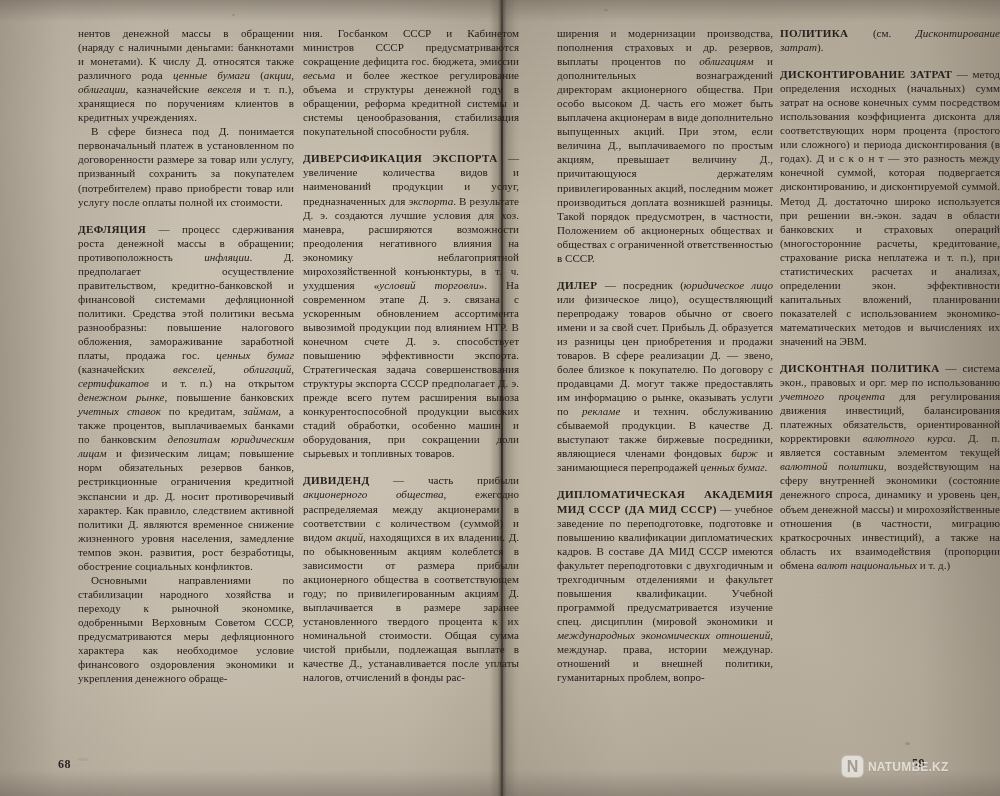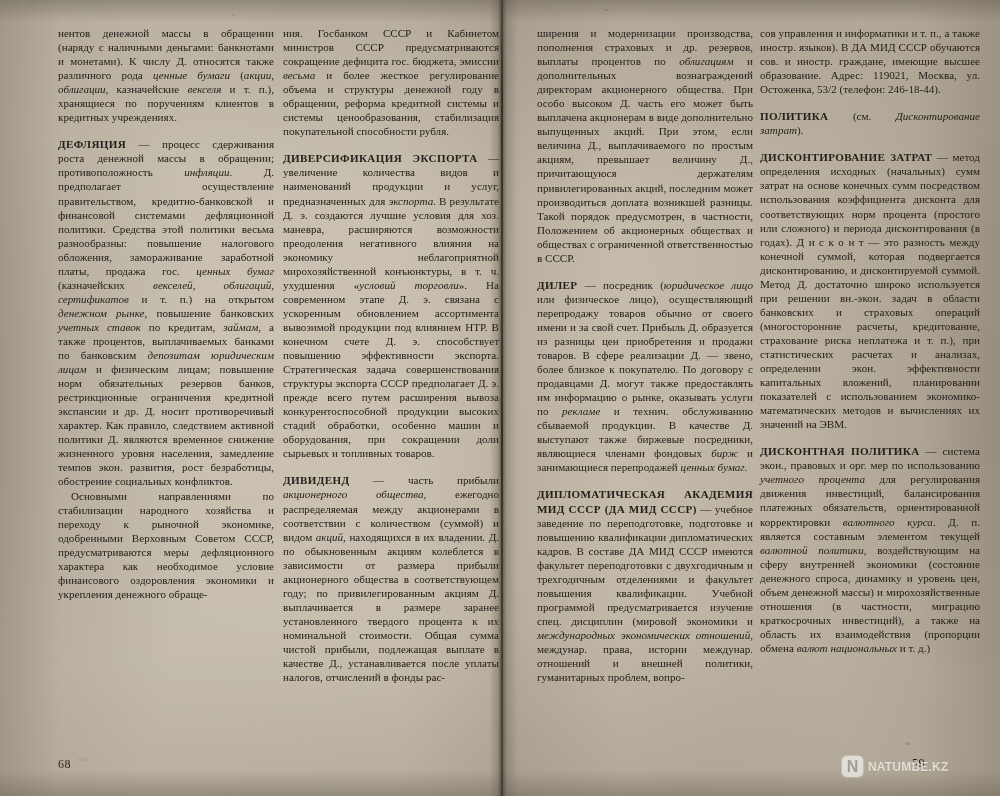--- a/index.html
+++ b/index.html
@@ -64,20 +64,21 @@
        rgba(45,40,34,.15) 0%, rgba(45,40,34,.85) 12%,
        rgba(45,40,34,.55) 38%, rgba(45,40,34,.9) 55%,
        rgba(45,40,34,.5) 78%, rgba(45,40,34,.2) 100%);
     filter: blur(.4px);
     pointer-events: none;
   }
 
   .columns {
     position: absolute;
     inset: 0;
+    margin-left: 20px;
   }
   .col {
     position: absolute;
     top: 26px;
     width: 216px;
     font-size: 11.1px;
     line-height: 14.05px;
     text-align: justify;
     color: #24201b;
     hyphens: none;
@@ -99,21 +100,21 @@
   .entry p.cont { text-indent: 0; }
   .hw {
     font-weight: bold;
     letter-spacing: .35px;
   }
   .it { font-style: italic; }
 
   .pagenum {
     position: absolute;
     font-size: 12px;
-    font-weight: normal;
+    font-weight: bold;
     color: #2a2520;
     letter-spacing: .5px;
   }
   .pagenum.left { left: 58px; top: 757px; }
   .pagenum.right { left: 912px; top: 756px; }
 
   
   .watermark {
     position: absolute;
     left: 842px;
@@ -180,20 +181,21 @@
   <div class="edge-dark-top"></div>
   <div class="edge-dark-bottom"></div>
 
   <div class="gutter"></div>
   <div class="gutter-line"></div>
 
   <div class="columns" id="columns-root">
       <div class="col c1">
         <div class="entry">
           <p class="cont"><span>нентов денежной массы в обращении (наряду с наличными деньгами: банкнотами и монетами). К числу Д. относятся также различного рода </span><span class="it">ценные бумаги</span><span> (</span><span class="it">акции, облигации</span><span>, казначейские </span><span class="it">векселя</span><span> и т. п.), хранящиеся по поручениям клиентов в кредитных учреждениях.</span></p>
+          <p class="ind"><span>В сфере бизнеса под Д. понимается первоначальный платеж в установленном по договоренности размере за товар или услугу, призванный сохранить за покупателем (потребителем) право приобрести товар или услугу после оплаты полной их стоимости.</span></p>
         </div>
         <div class="entry">
           <p class="cont"><span class="hw">ДЕФЛЯЦИЯ</span><span> — процесс сдерживания роста денежной массы в обращении; противоположность </span><span class="it">инфляции</span><span>. Д. предполагает осуществление правительством, кредитно-банковской и финансовой системами дефляционной политики. Средства этой политики весьма разнообразны: повышение налогового обложения, замораживание заработной платы, продажа гос. </span><span class="it">ценных бумаг</span><span> (казначейских </span><span class="it">векселей, облигаций, сертификатов</span><span> и т. п.) на открытом </span><span class="it">денежном рынке</span><span>, повышение банковских </span><span class="it">учетных ставок</span><span> по кредитам, </span><span class="it">займам</span><span>, а также процентов, выплачиваемых банками по банковским </span><span class="it">депозитам юридическим лицам</span><span> и физическим лицам; повышение норм обязательных резервов банков, рестрикционные ограничения кредитной экспансии и др. Д. носит противоречивый характер. Как правило, следствием активной политики Д. являются временное снижение жизненного уровня населения, замедление темпов экон. развития, рост безработицы, обострение социальных конфликтов.</span></p>
           <p class="ind"><span>Основными направлениями по стабилизации народного хозяйства и переходу к рыночной экономике, одобренными Верховным Советом СССР, предусматриваются меры дефляционного характера как необходимое условие финансового оздоровления экономики и укрепления денежного обраще-</span></p>
         </div>
       </div>
       <div class="col c2">
         <div class="entry">
           <p class="cont"><span>ния. Госбанком СССР и Кабинетом министров СССР предусматриваются сокращение дефицита гос. бюджета, эмиссии </span><span class="it">весьма</span><span> и более жесткое регулирование объема и структуры денежной году в обращении, реформа кредитной системы и системы ценообразования, стабилизация покупательной способности рубля.</span></p>
         </div>
@@ -209,23 +211,20 @@
           <p class="cont"><span>ширения и модернизации производства, пополнения страховых и др. резервов, выплаты процентов по </span><span class="it">облигациям</span><span> и дополнительных вознаграждений директорам акционерного общества. При особо высоком Д. часть его может быть выплачена акционерам в виде дополнительно выпущенных акций. При этом, если величина Д., выплачиваемого по простым акциям, превышает величину Д., причитающуюся держателям привилегированных акций, последним может производиться доплата возникшей разницы. Такой порядок предусмотрен, в частности, Положением об акционерных обществах и обществах с ограниченной ответственностью в СССР.</span></p>
         </div>
         <div class="entry">
           <p class="cont"><span class="hw">ДИЛЕР</span><span> — посредник (</span><span class="it">юридическое лицо</span><span> или физическое лицо), осуществляющий перепродажу товаров обычно от своего имени и за свой счет. Прибыль Д. образуется из разницы цен приобретения и продажи товаров. В сфере реализации Д. — звено, более близкое к покупателю. По договору с продавцами Д. могут также предоставлять им информацию о рынке, оказывать услуги по </span><span class="it">рекламе</span><span> и технич. обслуживанию сбываемой продукции. В качестве Д. выступают также биржевые посредники, являющиеся членами фондовых </span><span class="it">бирж</span><span> и занимающиеся перепродажей </span><span class="it">ценных бумаг</span><span>.</span></p>
         </div>
         <div class="entry">
           <p class="cont"><span class="hw">ДИПЛОМАТИЧЕСКАЯ АКАДЕМИЯ МИД СССР (ДА МИД СССР)</span><span> — учебное заведение по переподготовке, подготовке и повышению квалификации дипломатических кадров. В составе ДА МИД СССР имеются факультет переподготовки с двухгодичным и трехгодичным отделениями и факультет повышения квалификации. Учебной программой предусматривается изучение спец. дисциплин (мировой экономики и </span><span class="it">международных экономических отношений</span><span>, междунар. права, истории междунар. отношений и внешней политики, гуманитарных проблем, вопро-</span></p>
         </div>
       </div>
       <div class="col c4">
-        <div class="entry">
-          <p class="cont"><span>сов управления и информатики и т. п., а также иностр. языков). В ДА МИД СССР обучаются сов. и иностр. граждане, имеющие высшее образование. Адрес: 119021, Москва, ул. Остоженка, 53/2 (телефон: 246-18-44).</span></p>
-        </div>
         <div class="entry">
           <p class="cont"><span class="hw">ПОЛИТИКА</span><span> (см. </span><span class="it">Дисконтирование затрат</span><span>).</span></p>
         </div>
         <div class="entry">
           <p class="cont"><span class="hw">ДИСКОНТИРОВАНИЕ ЗАТРАТ</span><span> — метод определения исходных (начальных) сумм затрат на основе конечных сумм посредством использования коэффициента дисконта для соответствующих норм процента (простого или сложного) и периода дисконтирования (в годах). Д и с к о н т — это разность между конечной суммой, которая подвергается дисконтированию, и дисконтируемой суммой. Метод Д. достаточно широко используется при решении вн.-экон. задач в области банковских и страховых операций (многосторонние расчеты, кредитование, страхование риска неплатежа и т. п.), при статистических расчетах и анализах, определении экон. эффективности капитальных вложений, планировании показателей с использованием экономико-математических методов и вычислениях их значений на ЭВМ.</span></p>
         </div>
         <div class="entry">
           <p class="cont"><span class="hw">ДИСКОНТНАЯ ПОЛИТИКА</span><span> — система экон., правовых и орг. мер по использованию </span><span class="it">учетного процента</span><span> для регулирования движения инвестиций, балансирования платежных обязательств, ориентированной корректировки </span><span class="it">валютного курса</span><span>. Д. п. является составным элементом текущей </span><span class="it">валютной политики</span><span>, воздействующим на сферу внутренней экономики (состояние денежного спроса, динамику и уровень цен, объем денежной массы) и мирохозяйственные отношения (в частности, миграцию краткосрочных инвестиций), а также на область их взаимодействия (пропорции обмена </span><span class="it">валют национальных</span><span> и т. д.)</span></p>
         </div>
       </div>

